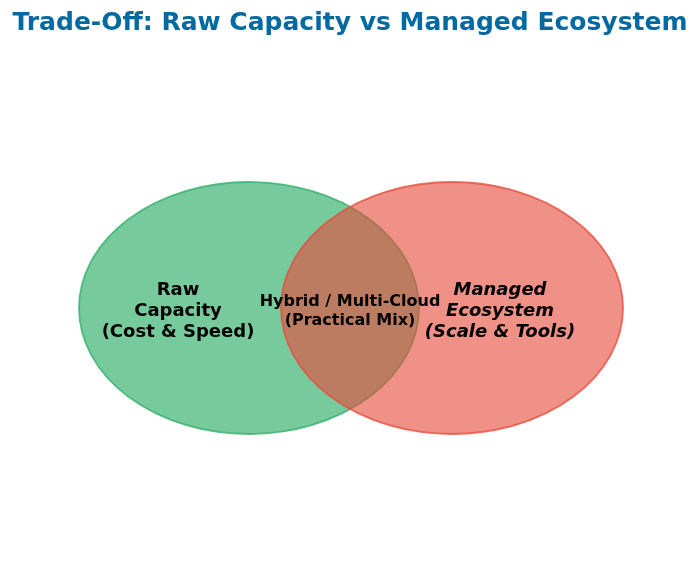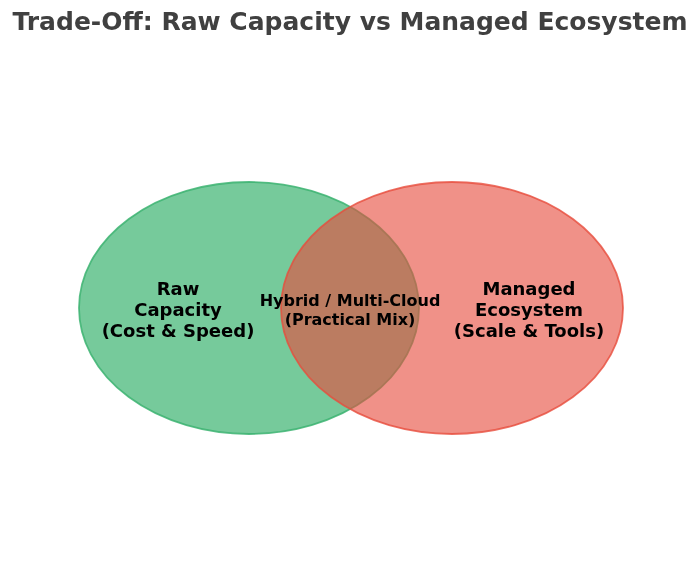--- a/index.html
+++ b/index.html
@@ -17,21 +17,21 @@
   }
   .chart-title {
     position: absolute;
     left: 0;
     top: 7px;
     width: 100%;
     margin: 0;
     text-align: center;
     font-size: 25px;
     font-weight: bold;
-    color: #404040;
+    color: #0369a1;
   }
   .venn-svg {
     position: absolute;
     left: 0;
     top: 0;
   }
   .set-left {
     fill-opacity: 0.70;
     stroke-opacity: 0.85;
     stroke-width: 1.8;
@@ -55,24 +55,25 @@
     font-size: 18px;
     line-height: 21px;
   }
   .vlabel-center {
     left: 350px;
     top: 310px;
     font-size: 16px;
     line-height: 19px;
   }
   .vlabel-right {
-    left: 529px;
+    left: 500px;
     top: 309px;
     font-size: 18px;
     line-height: 21px;
+    font-style: italic;
   }
 </style>
 </head>
 <body>
 
 <div class="figure">
 
   <h1 class="chart-title">Trade-Off: Raw Capacity vs Managed Ecosystem</h1>
 
   <svg class="venn-svg" width="700" height="574" viewBox="0 0 700 574" xmlns="http://www.w3.org/2000/svg">

